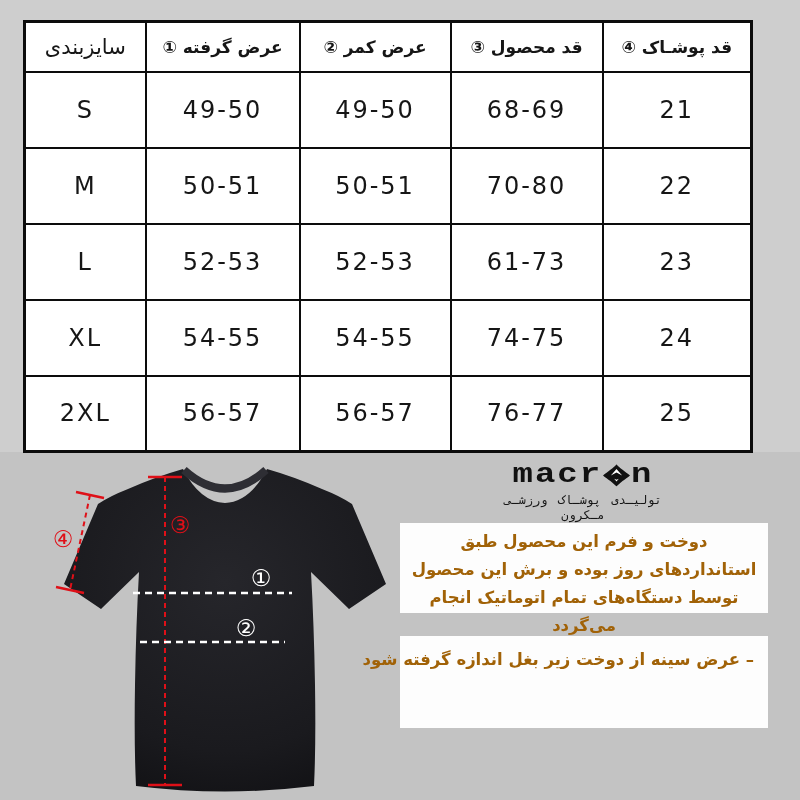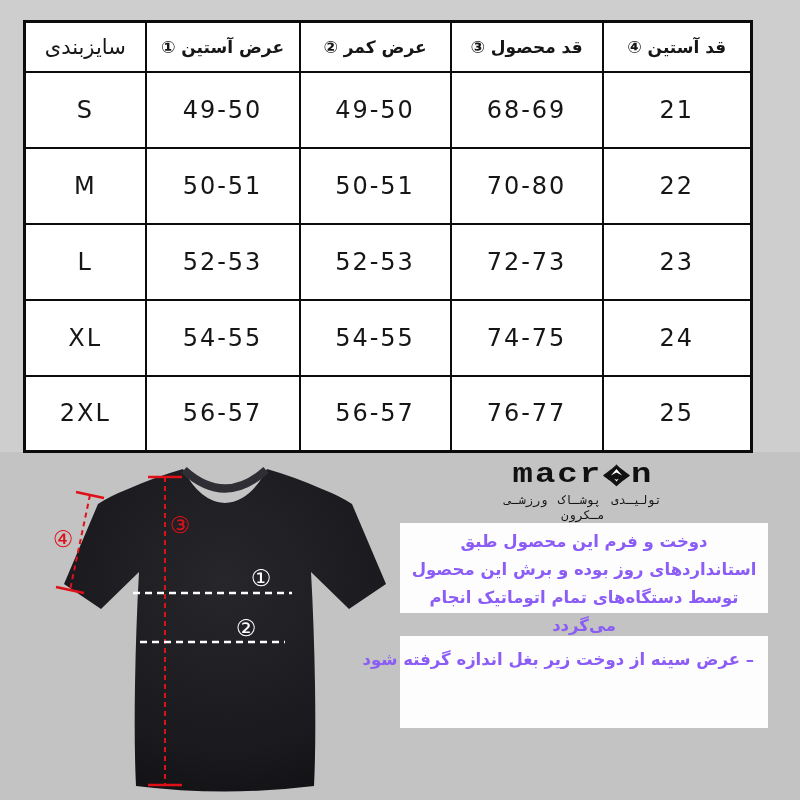--- a/index.html
+++ b/index.html
@@ -43,21 +43,21 @@
   }
   .wordmark .emblem { display:inline-flex; margin:0 1px; }
   .tagline {
     margin-top:1px; font-size:12px; text-align:center; direction:rtl;
     color:#151515; word-spacing:3px; letter-spacing:0.5px;
   }
 
   
   .note-box {
     position:absolute; left:400px; width:368px; background:#fdfdfd;
-    direction:rtl; font-weight:bold; color:#8b5cf6; box-sizing:border-box;
+    direction:rtl; font-weight:bold; color:#a16207; box-sizing:border-box;
   }
   .note-1 {
     top:523px; height:90px; font-size:16.5px; line-height:28px;
     text-align:center; padding:5px 10px;
   }
   .note-2 {
     top:636px; height:92px; font-size:16.5px; line-height:33px;
     text-align:left; padding:7px 14px 0 10px;
   }
   .note-2 div { white-space:nowrap; }
@@ -72,44 +72,44 @@
     <colgroup>
       <col style="width:121px">
         <col style="width:154px">
         <col style="width:151px">
       <col style="width:152px">
         <col style="width:149px">
     </colgroup>
     <tbody>
         <tr class="hdr">
       <th class="size-hdr">سایزبندی</th>
-      <th><span>عرض آستین</span> <span class="circ">①</span></th>
+      <th><span>عرض گرفته</span> <span class="circ">①</span></th>
       <th><span>عرض کمر</span> <span class="circ">②</span></th>
       <th><span>قد محصول</span> <span class="circ">③</span></th>
-      <th><span>قد آستین</span> <span class="circ">④</span></th>
+      <th><span>قد پوشـاک</span> <span class="circ">④</span></th>
     </tr>
     <tr class="datarow">
       <td>S</td>
       <td>49-50</td>
       <td>49-50</td>
       <td>68-69</td>
       <td>21</td>
     </tr>
     <tr class="datarow">
       <td>M</td>
       <td>50-51</td>
       <td>50-51</td>
       <td>70-80</td>
       <td>22</td>
     </tr>
     <tr class="datarow">
       <td>L</td>
       <td>52-53</td>
       <td>52-53</td>
-      <td>72-73</td>
+      <td>61-73</td>
       <td>23</td>
     </tr>
     <tr class="datarow">
       <td>XL</td>
       <td>54-55</td>
       <td>54-55</td>
       <td>74-75</td>
       <td>24</td>
     </tr>
     <tr class="datarow">

